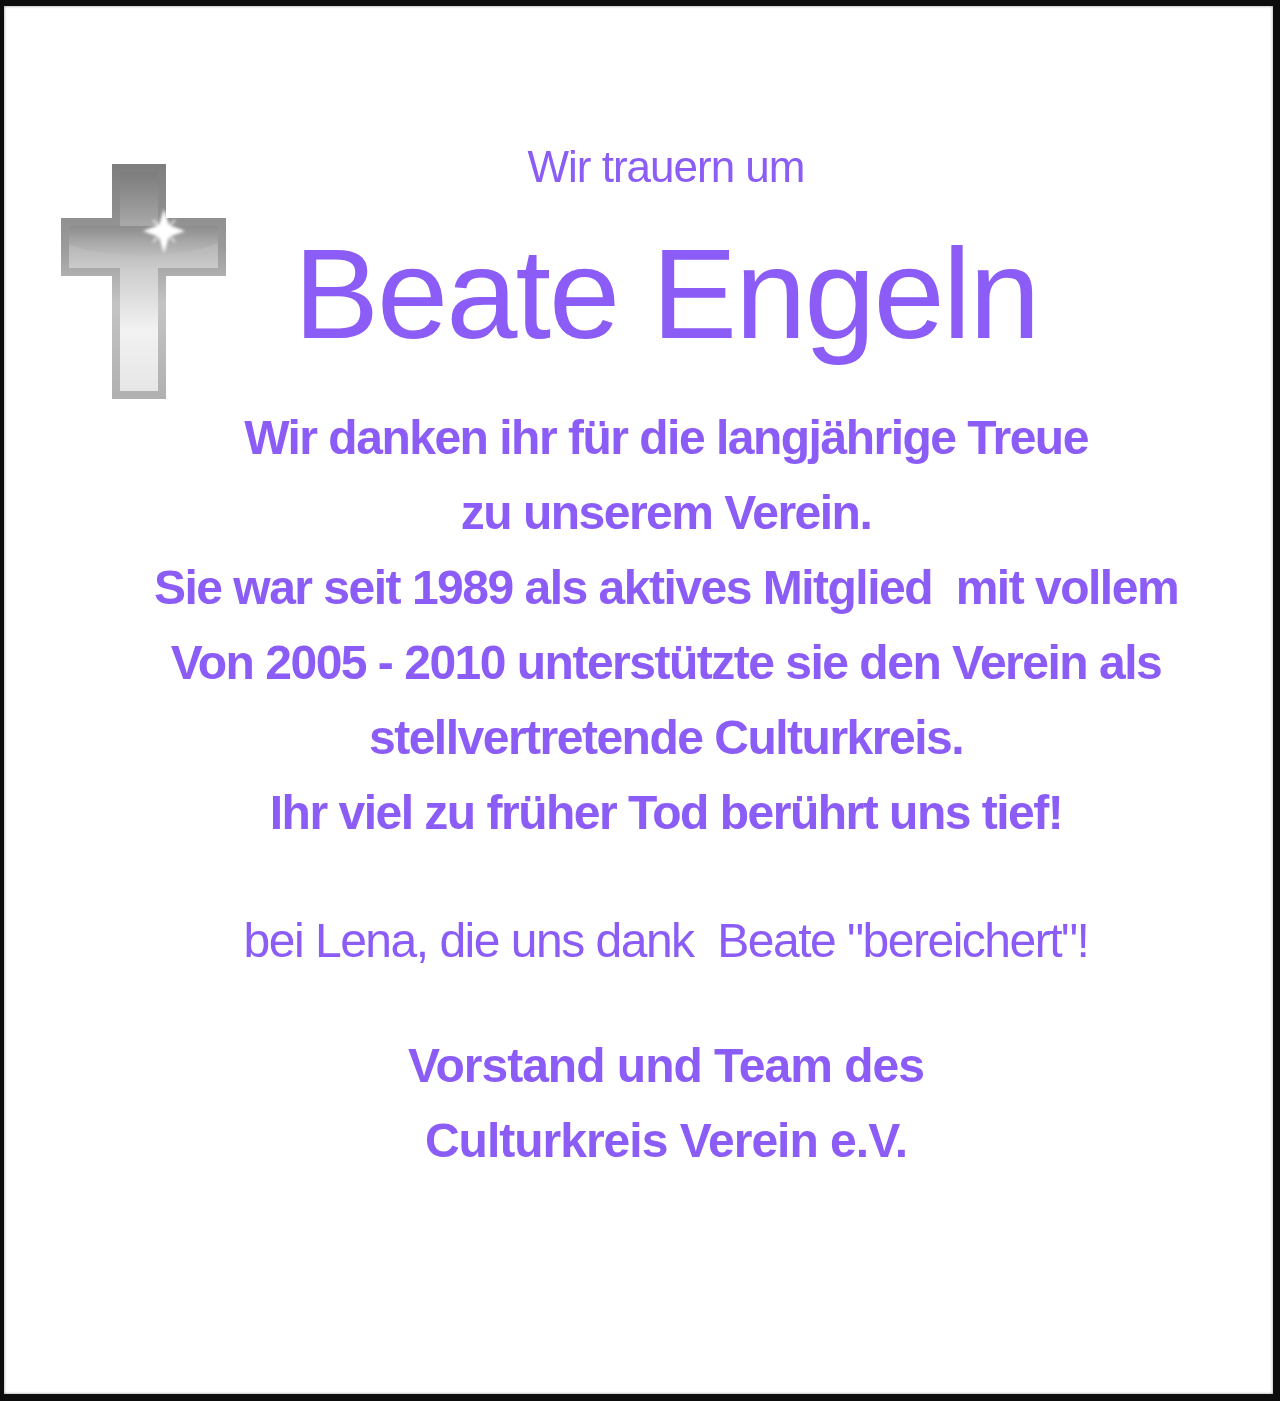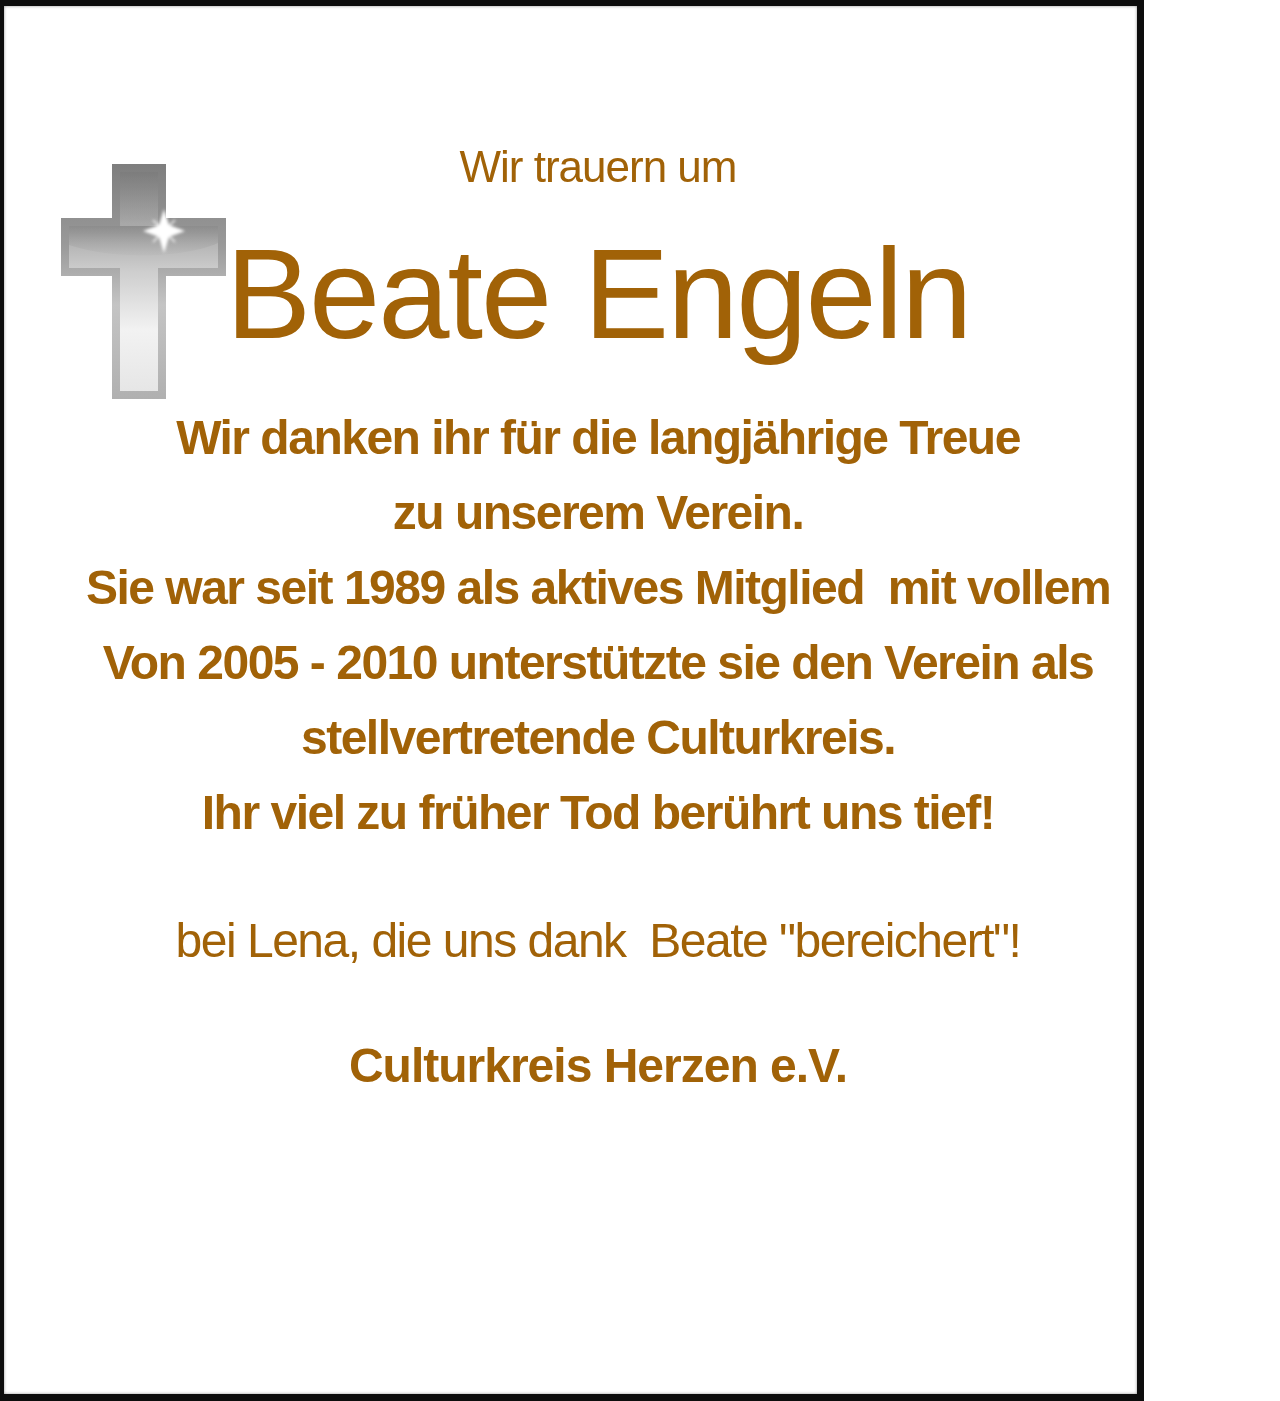--- a/index.html
+++ b/index.html
@@ -4,28 +4,28 @@
 <style>
   * { margin: 0; padding: 0; box-sizing: border-box; }
   html, body { background: #ffffff; }
   body {
     width: 1280px; height: 1401px;
     font-family: "Liberation Sans", sans-serif;
     overflow: hidden;
   }
   .page {
     position: relative;
-    width: 1144px; height: 1401px;
+    width: 1280px; height: 1401px;
     background: #ffffff;
     border-top: 6px solid #0d0d0d;
     border-right: 7px solid #0d0d0d;
     border-bottom: 7px solid #0d0d0d;
     border-left: 4px solid #0d0d0d;
     box-shadow: inset 0 0 3px rgba(0,0,0,0.45);
-    color: #a16207;
+    color: #8b5cf6;
   }
   .cross-wrap {
     position: absolute;
     left: 48px; top: 142px;
     width: 182px; height: 258px;
   }
   .content {
     position: relative;
     width: 100%;
     padding-left: 55px;
@@ -122,17 +122,18 @@
       <div class="line">Von 2005 - 2010 unterstützte sie den Verein als</div>
       <div class="line">stellvertretende Culturkreis.</div>
       <div class="line">Ihr viel zu früher Tod berührt uns tief!</div>
     </div>
 
     <div class="tribute-par">
       <div class="line">bei Lena, die uns dank  Beate "bereichert"!</div>
     </div>
 
     <div class="signature-par">
-      <div class="line">Culturkreis Herzen e.V.</div>
+      <div class="line">Vorstand und Team des</div>
+      <div class="line">Culturkreis Verein e.V.</div>
     </div>
   </div>
 
 </div>
 
 </body></html>

